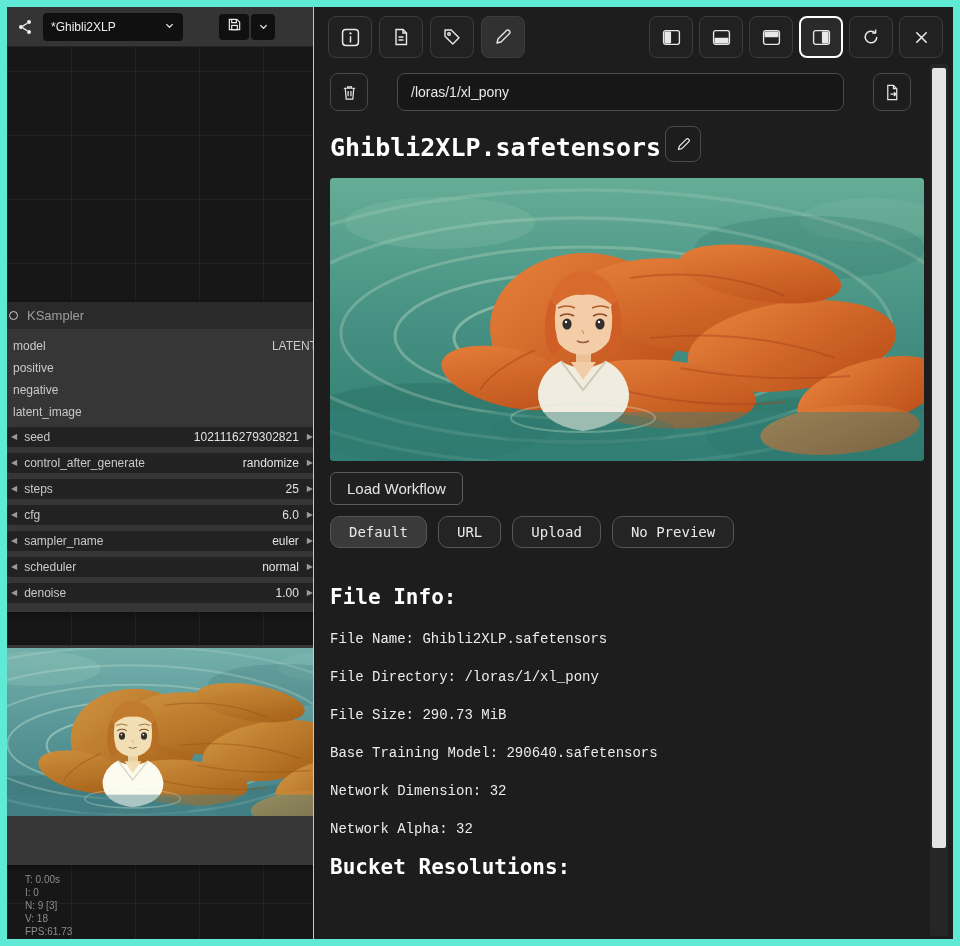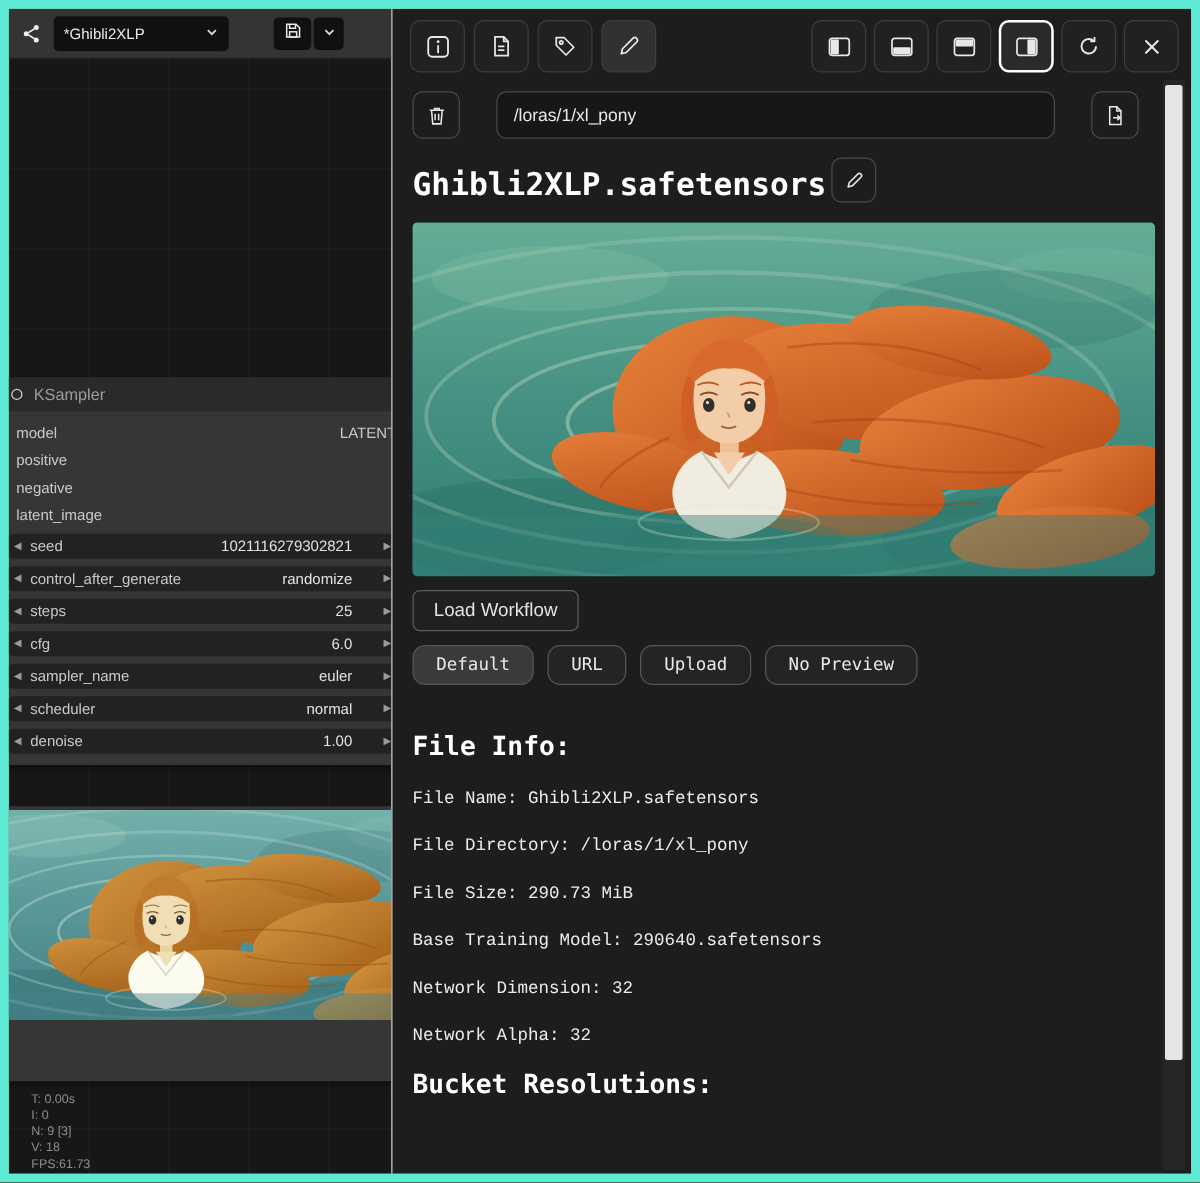--- a/index.html
+++ b/index.html
@@ -33,21 +33,21 @@
     padding-left:12px; color:#9d9d9d; font-size:13px; }
   .node-dot { width:9px; height:9px; border-radius:50%; border:1.5px solid #cfcfcf; margin-right:9px; flex:none; }
   .node-body { padding:6px 0 9px 0; }
   .in-row { height:22px; display:flex; align-items:center; padding-left:16px; color:#c9c9c9; font-size:12px; position:relative;}
   .out-label { position:absolute; right:10px; top:0; height:22px; display:flex; align-items:center; color:#c9c9c9; font-size:12px;}
   .widget { height:20px; background:#222222; border-radius:10px; margin:0 5px 6px 5px; display:flex; align-items:center;
     padding:0 9px; font-size:12px; color:#d8d8d8; cursor:pointer; }
   .w-arrow { font-size:8px; color:#9a9a9a; line-height:1; }
   .w-name { margin-left:7px; color:#c9c9c9; }
   .w-sp { flex:1; }
-  .w-val { margin-right:25px; color:#e2e2e2; }
+  .w-val { margin-right:8px; color:#e2e2e2; }
 
   
   .node2 { top:638px; height:220px; overflow:hidden; }
   .art-small { position:absolute; top:3px; left:0; width:330px; height:168px;
     filter:hue-rotate(14deg) saturate(0.82) brightness(1.06); }
 
   .stats { position:absolute; left:18px; top:866px; z-index:4; }
   .stat-line { font-size:10px; color:#8d8d8d; line-height:13px; }
 
   

